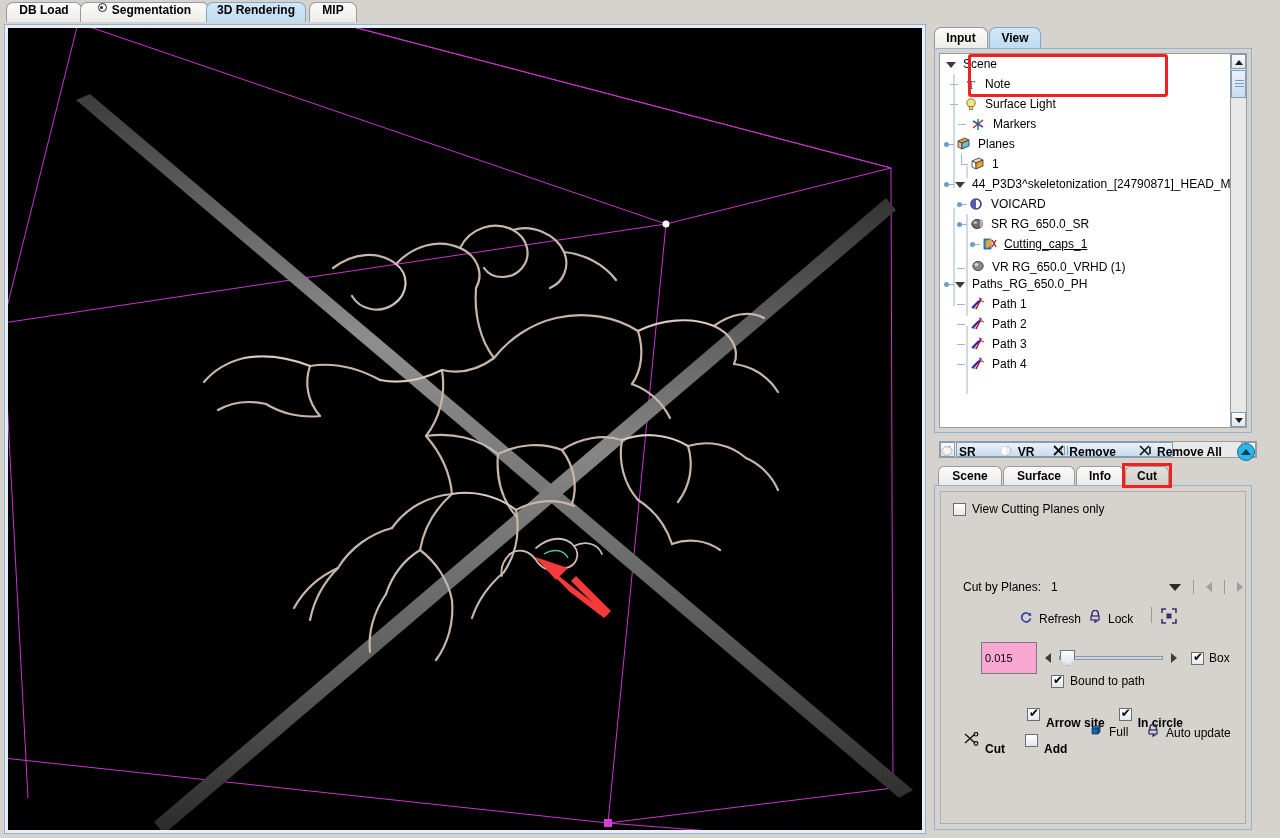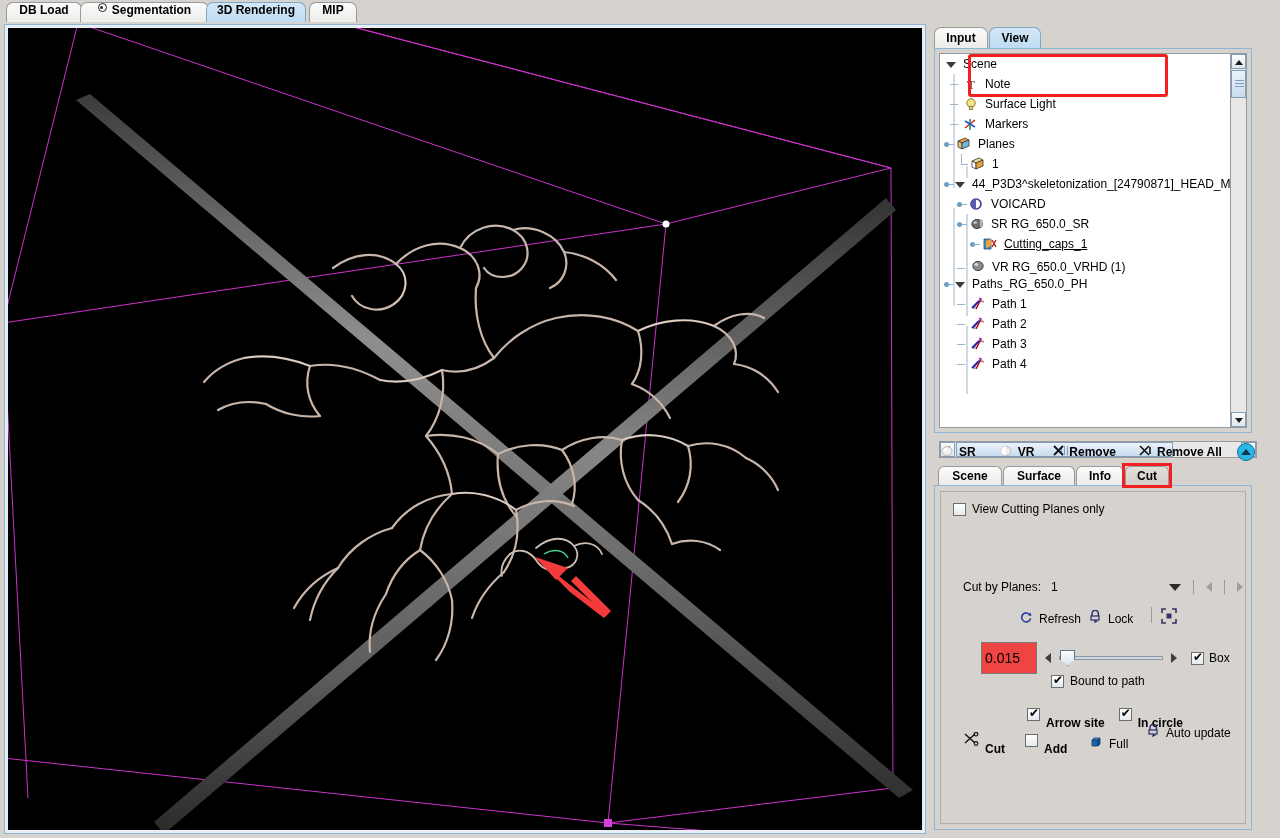--- a/index.html
+++ b/index.html
@@ -201,22 +201,22 @@
     position:relative; vertical-align:middle;
   }
   .chk.on::after{
     content:"\2714"; position:absolute; left:1px; top:-3px;
     font-size:12px; color:#000; font-family:"DejaVu Sans",sans-serif;
   }
   .row { display:flex; align-items:center; font-size:12px; color:#000; }
   .b { font-weight:bold;margin-top:18px; }
 
   .txtfield {
-    width:56px; height:19px; border:1px solid #7a7a7a; background:#ef4444;
-    font-size:14px; color:#000; padding:15px 3px; display:flex; align-items:center;
+    width:56px; height:19px; border:1px solid #7a7a7a; background:#f9a8d4;
+    font-size:11px; color:#000; padding:15px 3px; display:flex; align-items:center;
     font-family:"Liberation Sans",sans-serif;
   }
   .slider { position:relative; width:104px; height:18px; }
   .slider .track {
     position:absolute; left:0; top:7px; width:104px; height:4px;
     background:#cfd6dd; border:1px solid #8b98a5;
   }
   .slider .knob {
     position:absolute; left:1px; top:1px; width:15px; height:16px;
     background:linear-gradient(#fdfdfd,#d9e4ee); border:1px solid #5d7790;
@@ -416,21 +416,21 @@
             <span class="tdash"></span>
             <span class="ticon">
               <svg width="14" height="14" viewBox="0 0 14 14">
                 <circle cx="7" cy="6" r="4.2" fill="#f4e48a" stroke="#8a7a2a" stroke-width="1"></circle>
                 <rect x="5.3" y="9.6" width="3.4" height="3" fill="#d9cf92" stroke="#8a7a2a" stroke-width="0.8"></rect>
               </svg>
             </span>
             <span class="lbl">Surface Light</span>
           </div>
 
-          <div class="trow" style="padding-left:9px;">
+          <div class="trow" style="padding-left:17px;">
             <span class="tdash"></span>
             <span class="ticon">
               <svg width="15" height="14" viewBox="0 0 15 14">
                 <line x1="2" y1="11" x2="12" y2="3" stroke="#d62020" stroke-width="1.6"></line>
                 <line x1="7" y1="13" x2="7" y2="2" stroke="#1d9e3a" stroke-width="1.6"></line>
                 <line x1="2" y1="4" x2="12" y2="10" stroke="#2a4fd0" stroke-width="1.6"></line>
               </svg>
             </span>
             <span class="lbl">Markers</span>
           </div>
@@ -749,21 +749,21 @@
             </svg>
           </span>
           <span class="b">Cut</span>
         </div>
 
         <div class="row" style="position:absolute;left:84px;top:232px;gap:6px;">
           <span class="chk"></span>
           <span class="b">Add</span>
         </div>
 
-        <div class="row" style="position:absolute;left:148px;top:244px;gap:6px;">
+        <div class="row" style="position:absolute;left:148px;top:232px;gap:6px;">
           <span>
             <svg width="14" height="13" viewBox="0 0 14 13">
               <polygon points="3,4 9,4 9,10 3,10" fill="#1b63b0" stroke="#0e3a6b" stroke-width="0.8"></polygon>
               <polygon points="3,4 5,2 11,2 9,4" fill="#3f8fd0" stroke="#0e3a6b" stroke-width="0.8"></polygon>
               <polygon points="9,4 11,2 11,8 9,10" fill="#14518f" stroke="#0e3a6b" stroke-width="0.8"></polygon>
             </svg>
           </span>
           <span>Full</span>
         </div>
 

